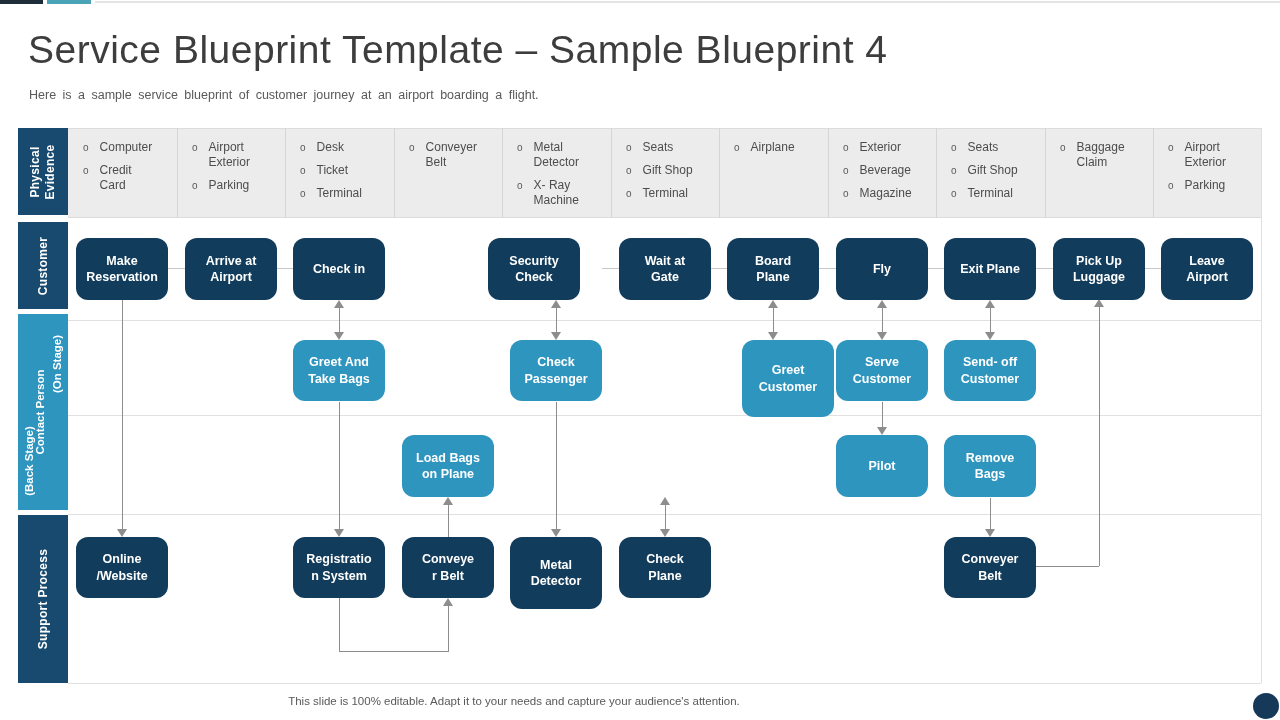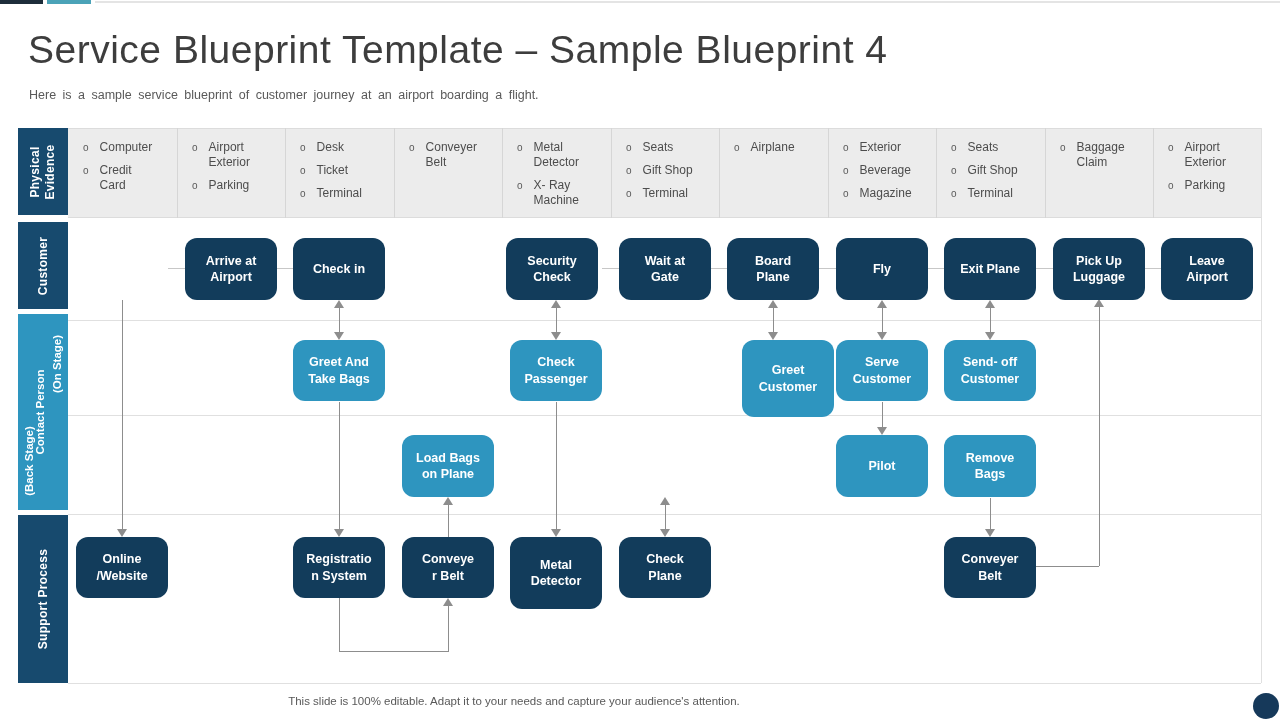--- a/index.html
+++ b/index.html
@@ -259,24 +259,26 @@
 
   <div class="vline" style="left:339px;top:598px;height:53px"></div>
   <div class="hline" style="left:339px;top:651px;width:110px"></div>
   <div class="vline" style="left:448px;top:606px;height:45px"></div>
   <div class="ahu" style="left:443px;top:598px"></div>
 
   <div class="hline" style="left:1036px;top:566px;width:63px"></div>
   <div class="vline" style="left:1099px;top:307px;height:259px"></div>
   <div class="ahu" style="left:1094px;top:299px"></div>
 
+  <div class="nbox" style="left:76px;top:238px">Make
+Reservation</div>
   <div class="nbox" style="left:185px;top:238px">Arrive at
 Airport</div>
   <div class="nbox" style="left:293px;top:238px">Check in</div>
-  <div class="nbox" style="left:506px;top:238px">Security
+  <div class="nbox" style="left:488px;top:238px">Security
 Check</div>
   <div class="nbox" style="left:619px;top:238px">Wait at
 Gate</div>
   <div class="nbox" style="left:727px;top:238px">Board
 Plane</div>
   <div class="nbox" style="left:836px;top:238px">Fly</div>
   <div class="nbox" style="left:944px;top:238px">Exit Plane</div>
   <div class="nbox" style="left:1053px;top:238px">Pick Up
 Luggage</div>
   <div class="nbox" style="left:1161px;top:238px">Leave

